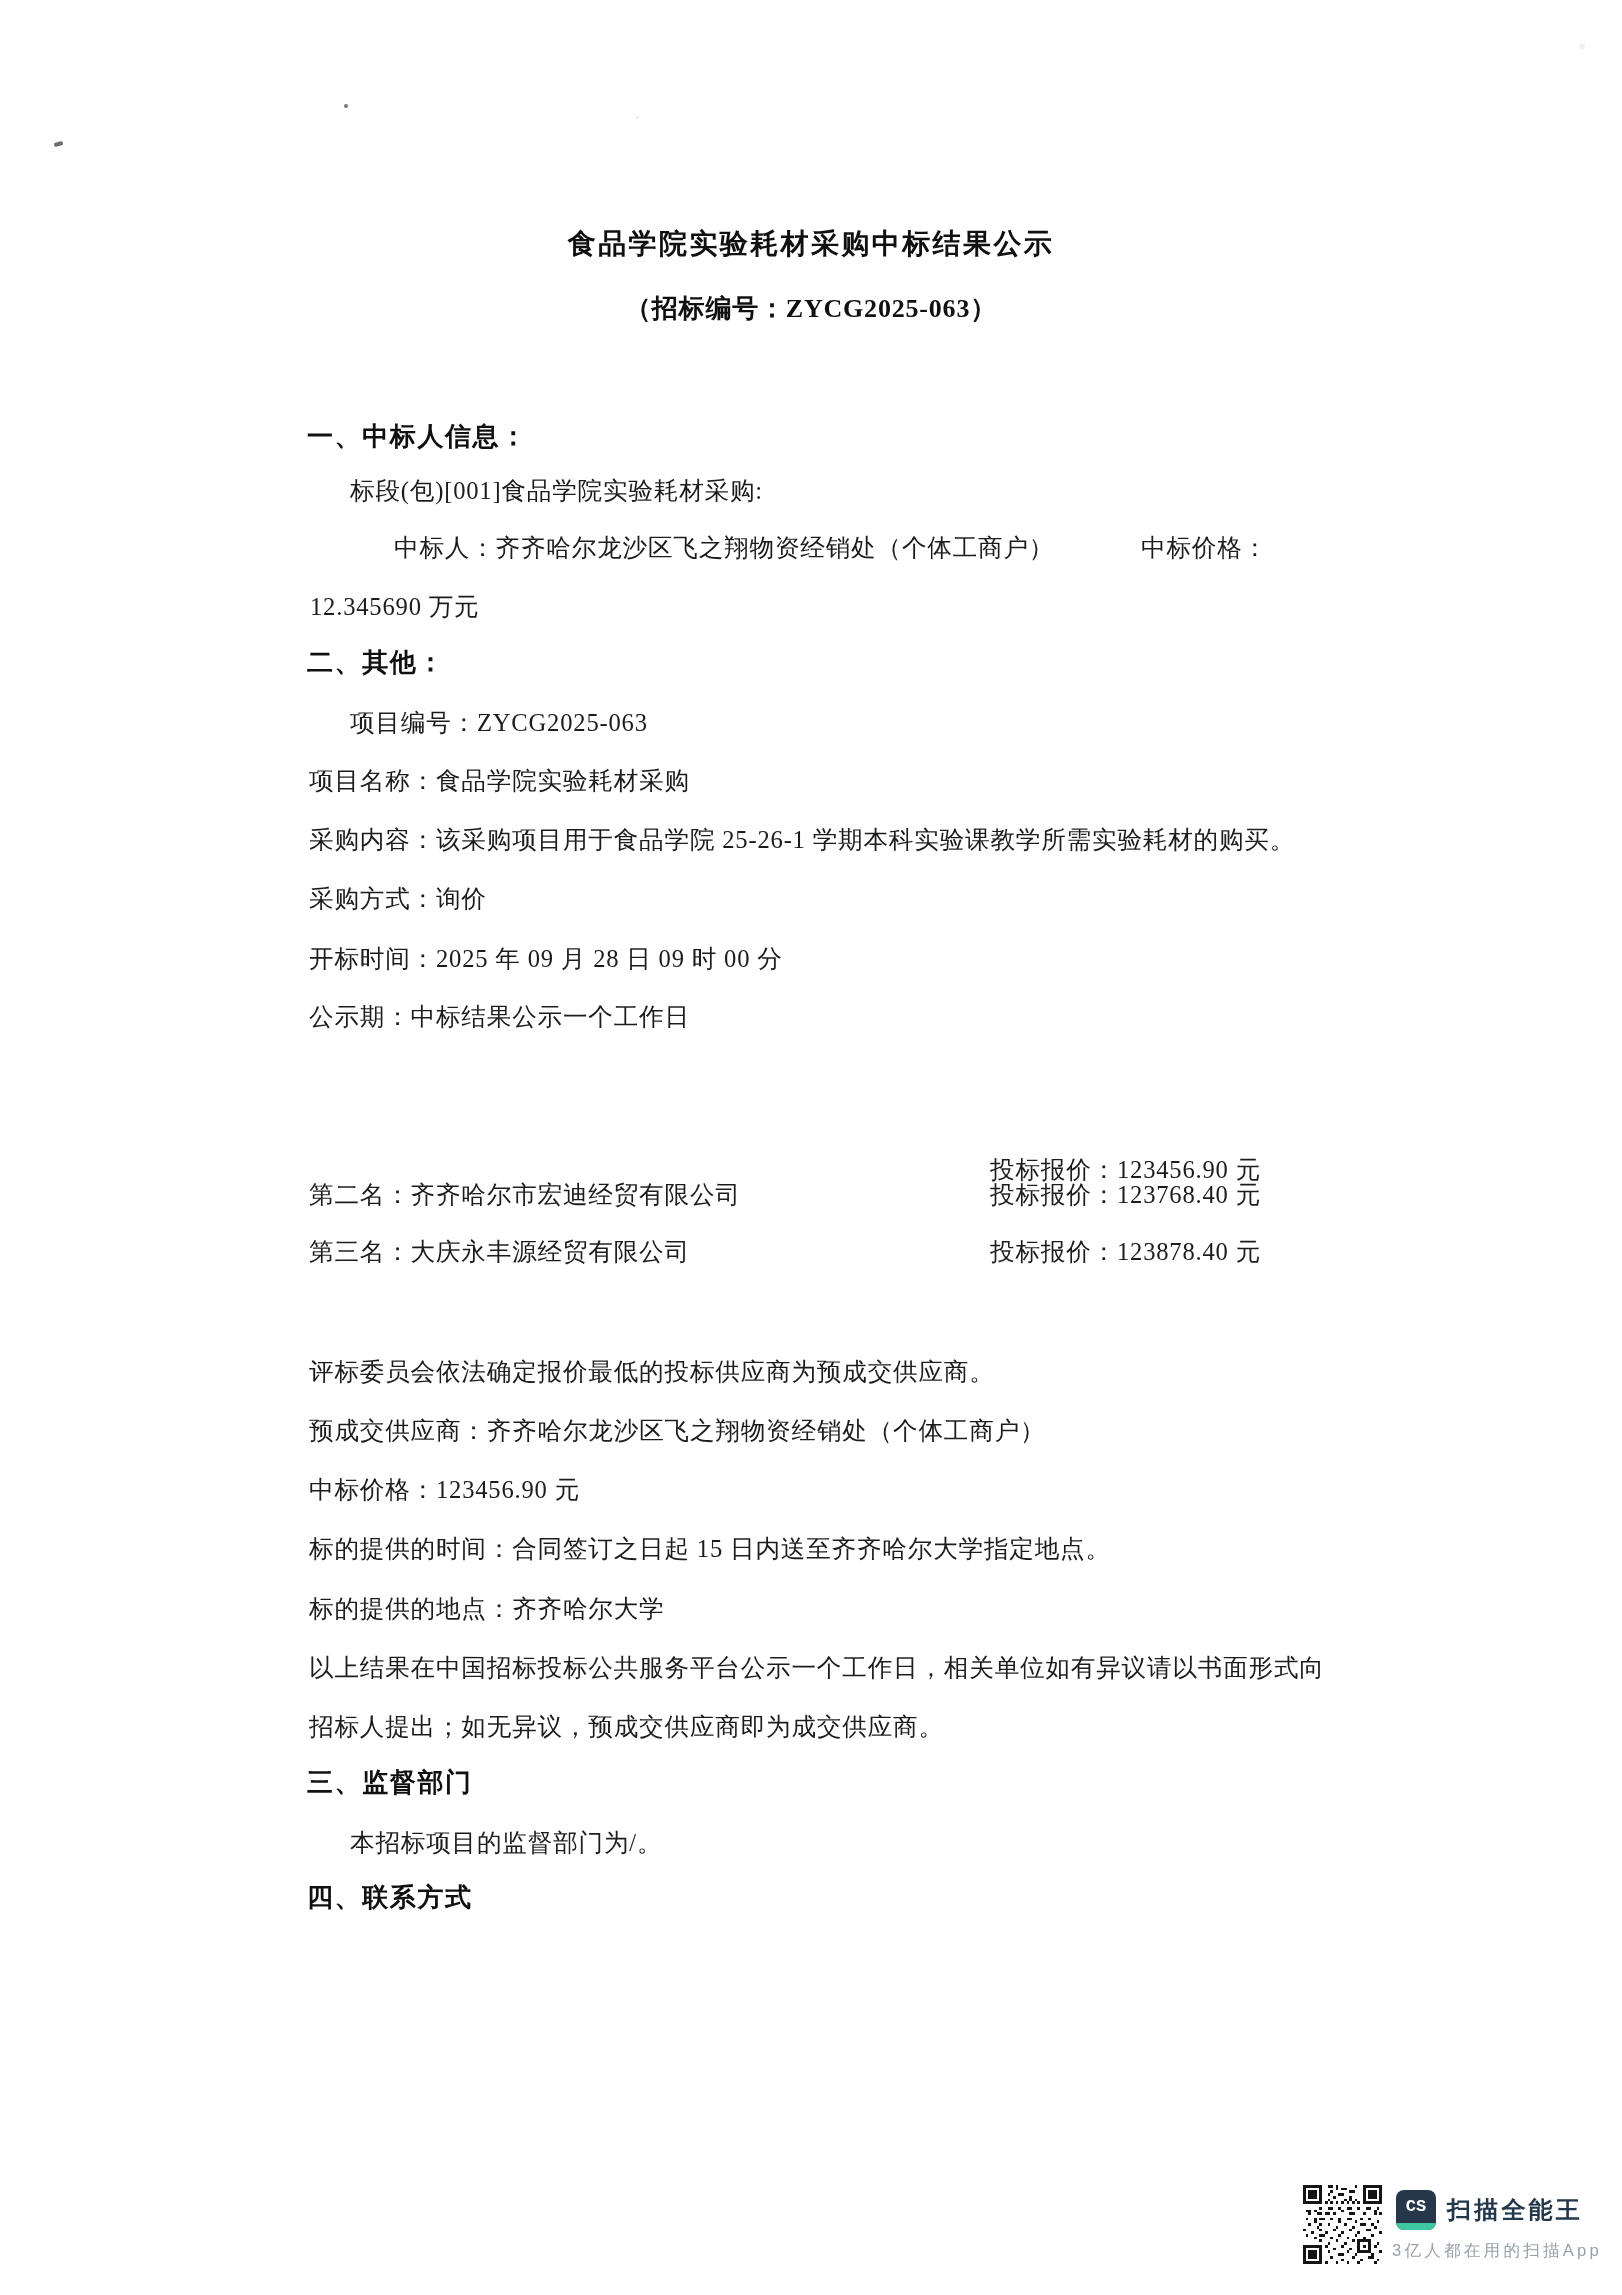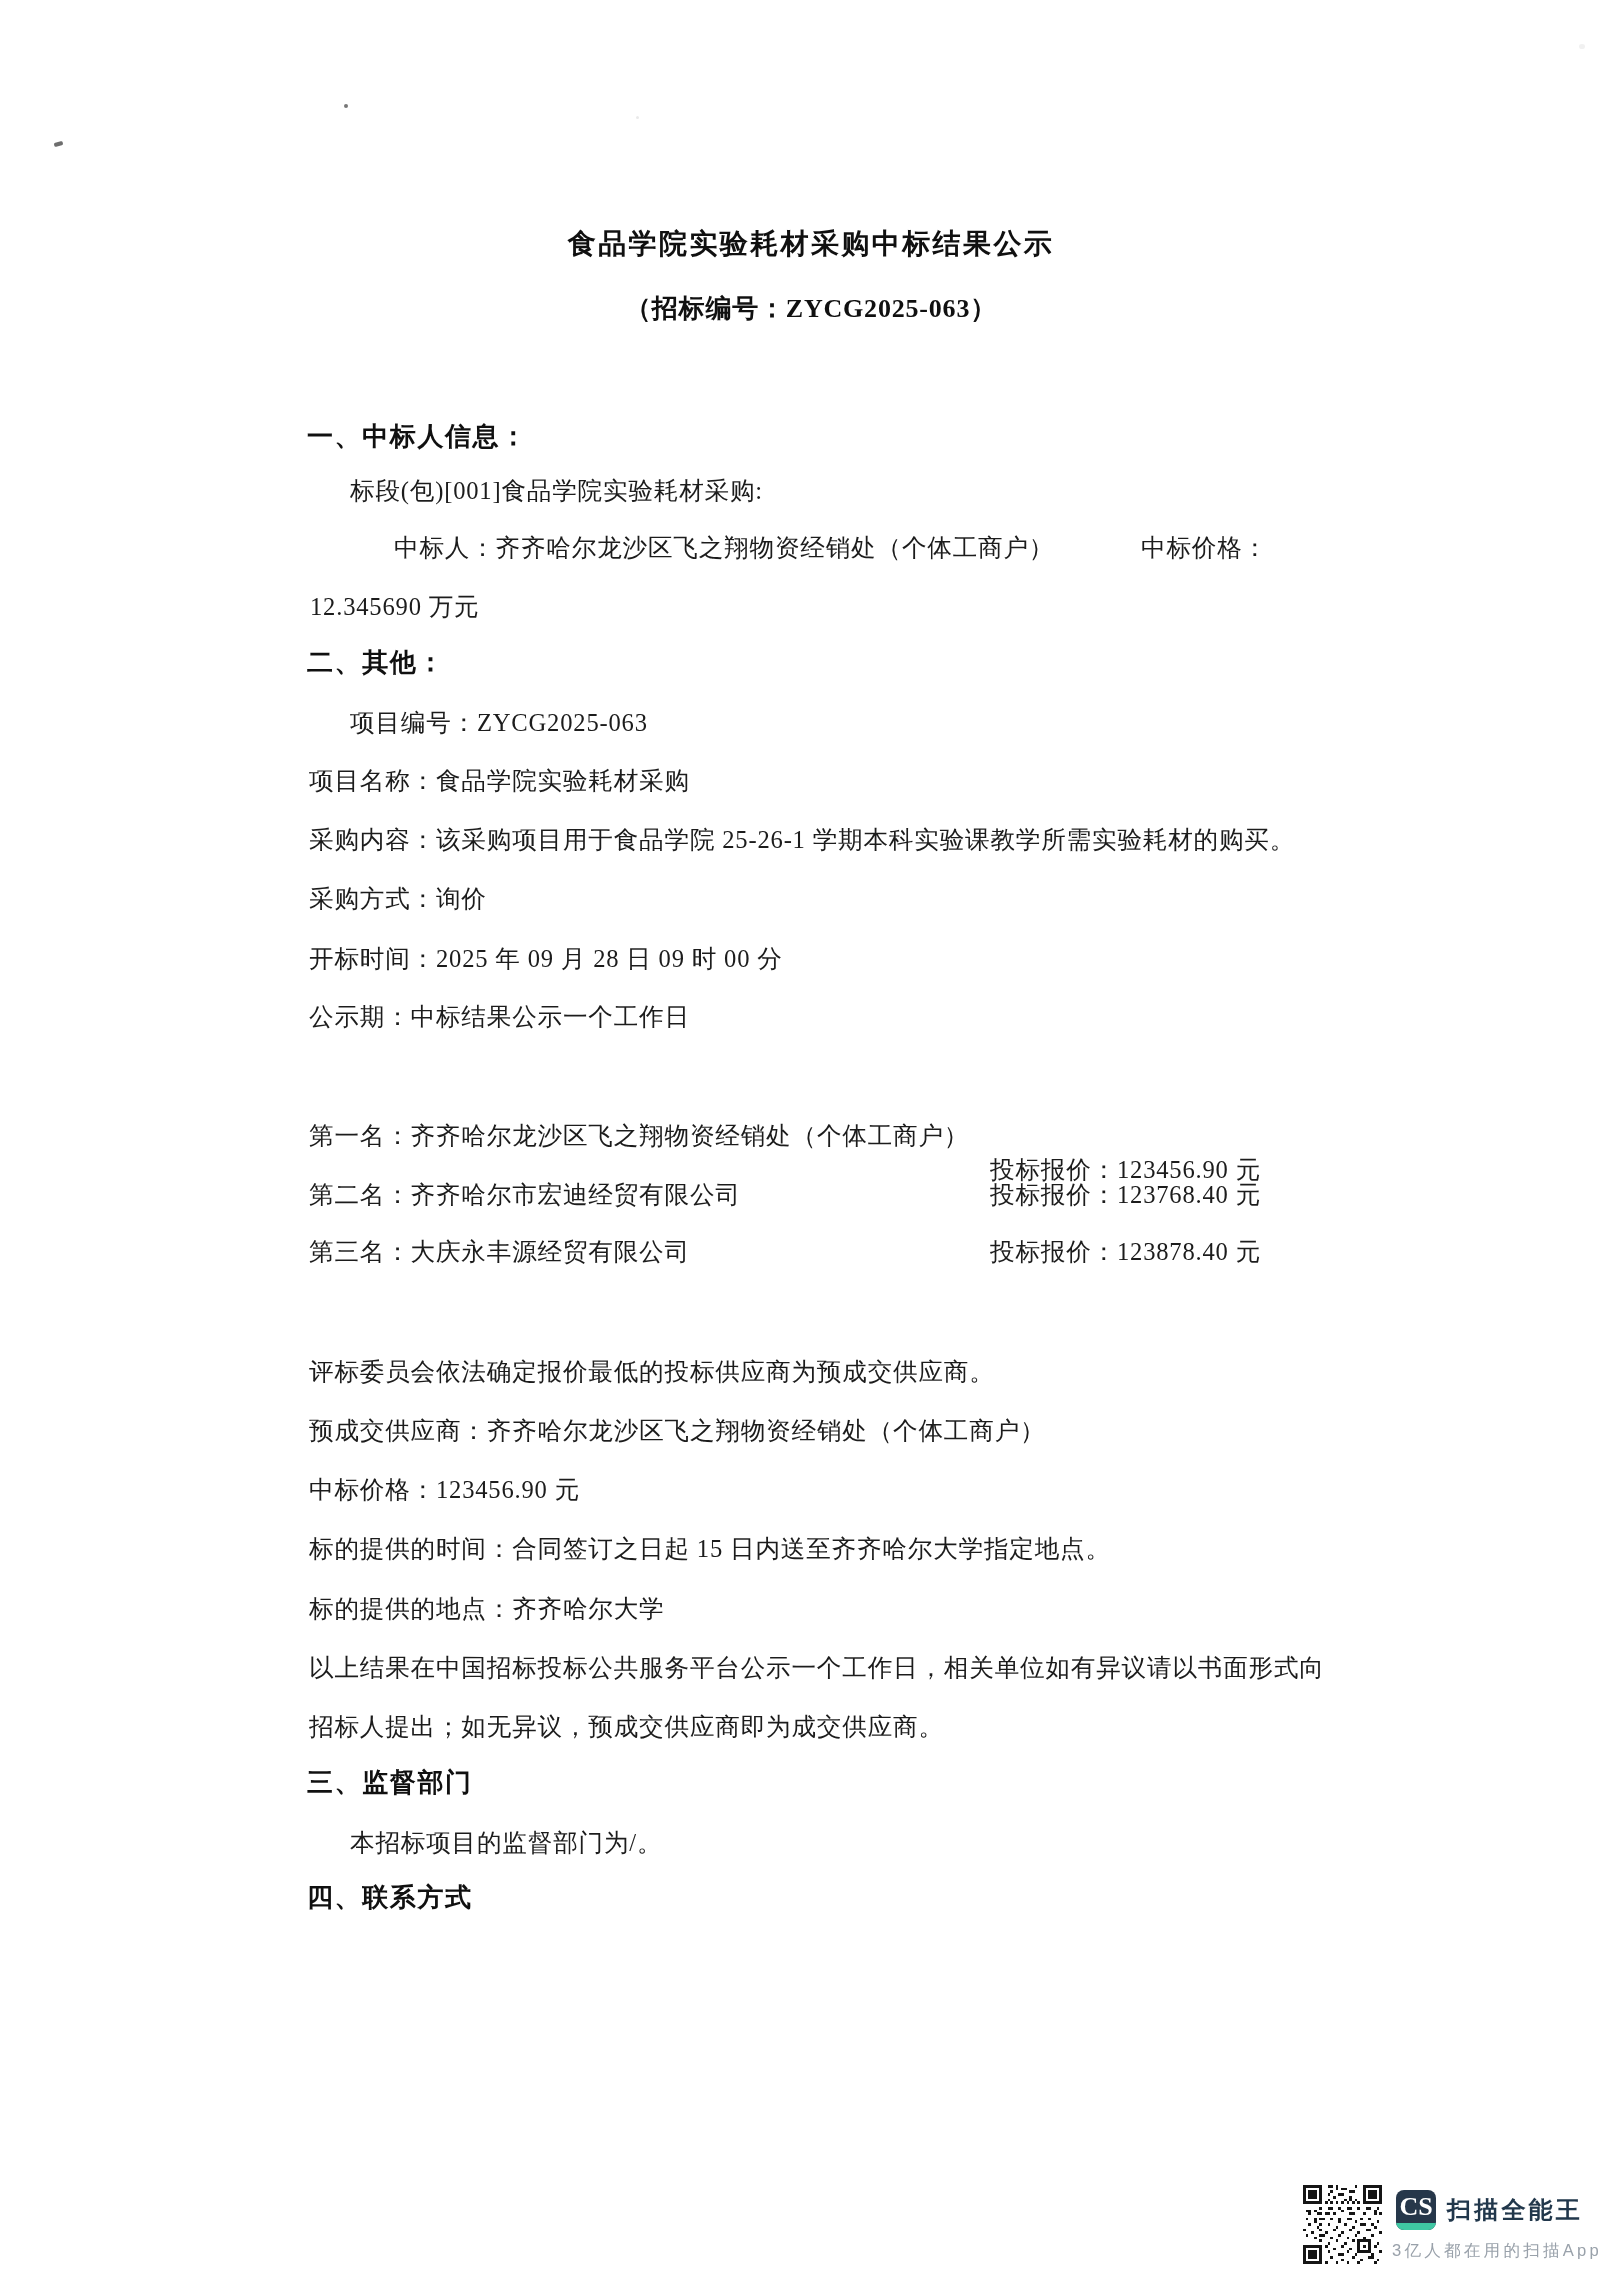--- a/index.html
+++ b/index.html
@@ -9,22 +9,22 @@
   .heading{font-weight:bold;font-size:26px;color:#101010;letter-spacing:1.6px;}
   .title{top:228px;left:0;width:100%;text-align:center;font-size:28px;font-weight:bold;
          letter-spacing:2.4px;color:#101010;}
   .subtitle{top:293px;left:0;width:100%;text-align:center;font-size:26px;font-weight:bold;
             color:#101010;letter-spacing:0.8px;}
   .speck{position:absolute;background:#4a4a4a;border-radius:50%;}
   
   .wm-qr{position:absolute;left:1303px;top:2185px;width:79px;height:79px;}
   .cs-badge{position:absolute;left:1396px;top:2190px;width:40px;height:40px;border-radius:8px;
             background:#26374a;overflow:hidden;display:flex;align-items:center;justify-content:center;}
-  .cs-badge .cs-letters{color:#ffffff;font-family:Liberation Serif, serif;font-weight:bold;
-            font-size:26px;letter-spacing:0px;margin-top:-6.3px;}
+  .cs-badge .cs-letters{color:#ffffff;font-family:Liberation Mono, monospace;font-weight:bold;
+            font-size:17px;letter-spacing:0px;margin-top:-6.3px;}
   .cs-strip{position:absolute;bottom:0;left:0;width:100%;height:7.1px;background:#3fc7a3;}
   .cs-name{position:absolute;left:1447px;top:2189px;font-family:"Liberation Sans",sans-serif;
            font-weight:bold;font-size:24px;line-height:41px;color:#21374b;letter-spacing:3.2px;white-space:pre;}
   .cs-tagline{position:absolute;left:1392px;top:2239px;font-family:"Liberation Sans",sans-serif;
            font-size:16.6px;line-height:24px;color:#99a1aa;letter-spacing:3.2px;white-space:pre;}
 </style>
 </head>
 <body>
 
 <div class="page">
@@ -44,21 +44,20 @@
   <div class="line" style="top:591px;left:310px">12.345690 万元</div>
 
   <div class="line heading" style="top:647px;left:307px">二、其他：</div>
   <div class="line" style="top:707px;left:350px"><span>项目编号：</span><span>ZYCG2025-063</span></div>
   <div class="line" style="top:765px;left:309px"><span>项目名称：</span><span>食品学院实验耗材采购</span></div>
   <div class="line" style="top:824px;left:309px"><span>采购内容：</span><span>该采购项目用于食品学院 25-26-1 学期本科实验课教学所需实验耗材的购买。</span></div>
   <div class="line" style="top:883px;left:309px"><span>采购方式：</span><span>询价</span></div>
   <div class="line" style="top:943px;left:309px"><span>开标时间：</span><span>2025 年 09 月 28 日 09 时 00 分</span></div>
   <div class="line" style="top:1001px;left:309px"><span>公示期：</span><span>中标结果公示一个工作日</span></div>
 
-  <div class="line" style="top:1120px;left:309px"><span>第一名：</span><span>齐齐哈尔龙沙区飞之翔物资经销处（个体工商户）</span></div>
   <div class="line" style="top:1154px;left:990px"><span>投标报价：</span><span>123456.90 元</span></div>
   <div class="line" style="top:1179px;left:309px"><span>第二名：</span><span>齐齐哈尔市宏迪经贸有限公司</span></div>
   <div class="line" style="top:1179px;left:990px"><span>投标报价：</span><span>123768.40 元</span></div>
   <div class="line" style="top:1236px;left:309px"><span>第三名：</span><span>大庆永丰源经贸有限公司</span></div>
   <div class="line" style="top:1236px;left:990px"><span>投标报价：</span><span>123878.40 元</span></div>
 
   <div class="line" style="top:1356px;left:309px">评标委员会依法确定报价最低的投标供应商为预成交供应商。</div>
   <div class="line" style="top:1415px;left:309px"><span>预成交供应商：</span><span>齐齐哈尔龙沙区飞之翔物资经销处（个体工商户）</span></div>
   <div class="line" style="top:1474px;left:309px"><span>中标价格：</span><span>123456.90 元</span></div>
   <div class="line" style="top:1533px;left:309px"><span>标的提供的时间：</span><span>合同签订之日起 15 日内送至齐齐哈尔大学指定地点。</span></div>

